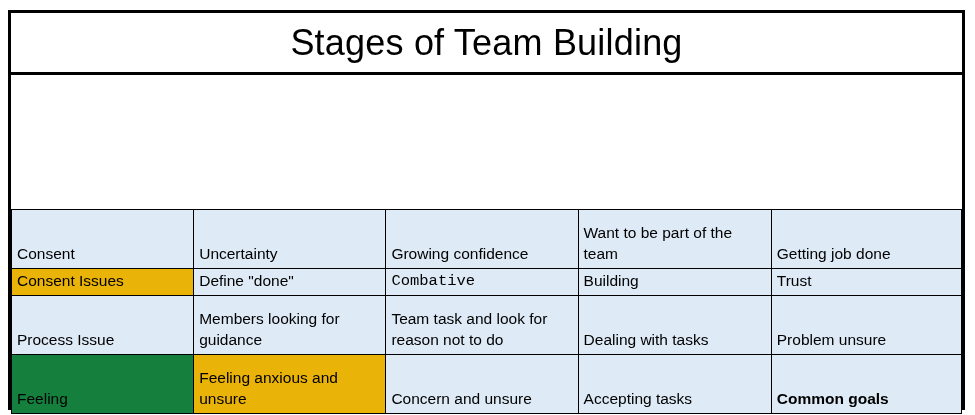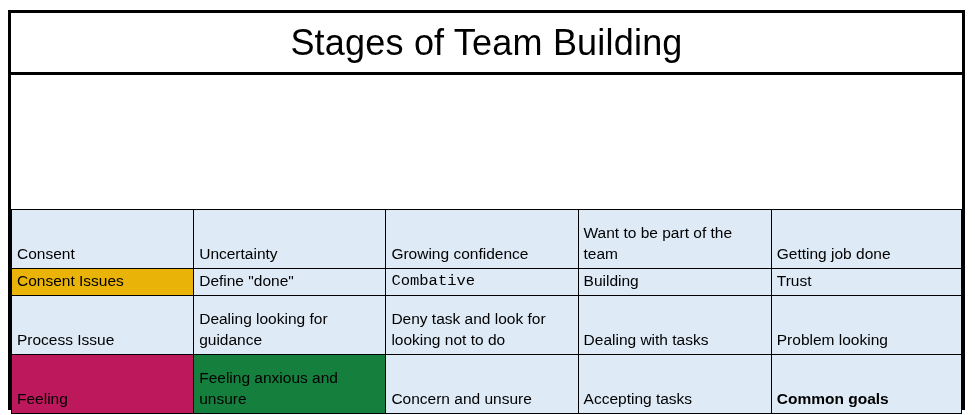--- a/index.html
+++ b/index.html
@@ -133,28 +133,28 @@
         </tr>
         <tr class="r-short">
           <td class="c0" style="background: #eab308;">Consent Issues</td>
           <td class="c1" style="background: rgb(222, 234, 246);">Define "done"</td>
           <td class="c2" style="background: rgb(222, 234, 246); font-family: Liberation Mono, monospace;">Combative</td>
           <td class="c3" style="background: rgb(222, 234, 246);">Building</td>
           <td class="c4" style="background: rgb(222, 234, 246); margin-top: 41px;">Trust</td>
         </tr>
         <tr class="r-tall">
           <td class="c0" style="background: rgb(222, 234, 246);">Process Issue</td>
-          <td class="c1" style="background: rgb(222, 234, 246);">Dealing looking for guidance</td>
-          <td class="c2" style="background: rgb(222, 234, 246);">Deny task and look for looking not to do</td>
+          <td class="c1" style="background: rgb(222, 234, 246);">Members looking for guidance</td>
+          <td class="c2" style="background: rgb(222, 234, 246);">Team task and look for reason not to do</td>
           <td class="c3" style="background: rgb(222, 234, 246);">Dealing with tasks</td>
-          <td class="c4" style="background: rgb(222, 234, 246);">Problem looking</td>
+          <td class="c4" style="background: rgb(222, 234, 246);">Problem unsure</td>
         </tr>
         <tr class="r-tall">
-          <td class="c0" style="background: #be185d;">Feeling</td>
-          <td class="c1" style="background: #15803d;">Feeling anxious and unsure</td>
+          <td class="c0" style="background: #15803d;">Feeling</td>
+          <td class="c1" style="background: #eab308;">Feeling anxious and unsure</td>
           <td class="c2" style="background: rgb(222, 234, 246);">Concern and unsure</td>
           <td class="c3" style="background: rgb(222, 234, 246);">Accepting tasks</td>
           <td class="c4" style="background: rgb(222, 234, 246); font-weight: bold;">Common goals</td>
         </tr>
       </tbody>
     </table>
 
   </div>
 </div>
 

